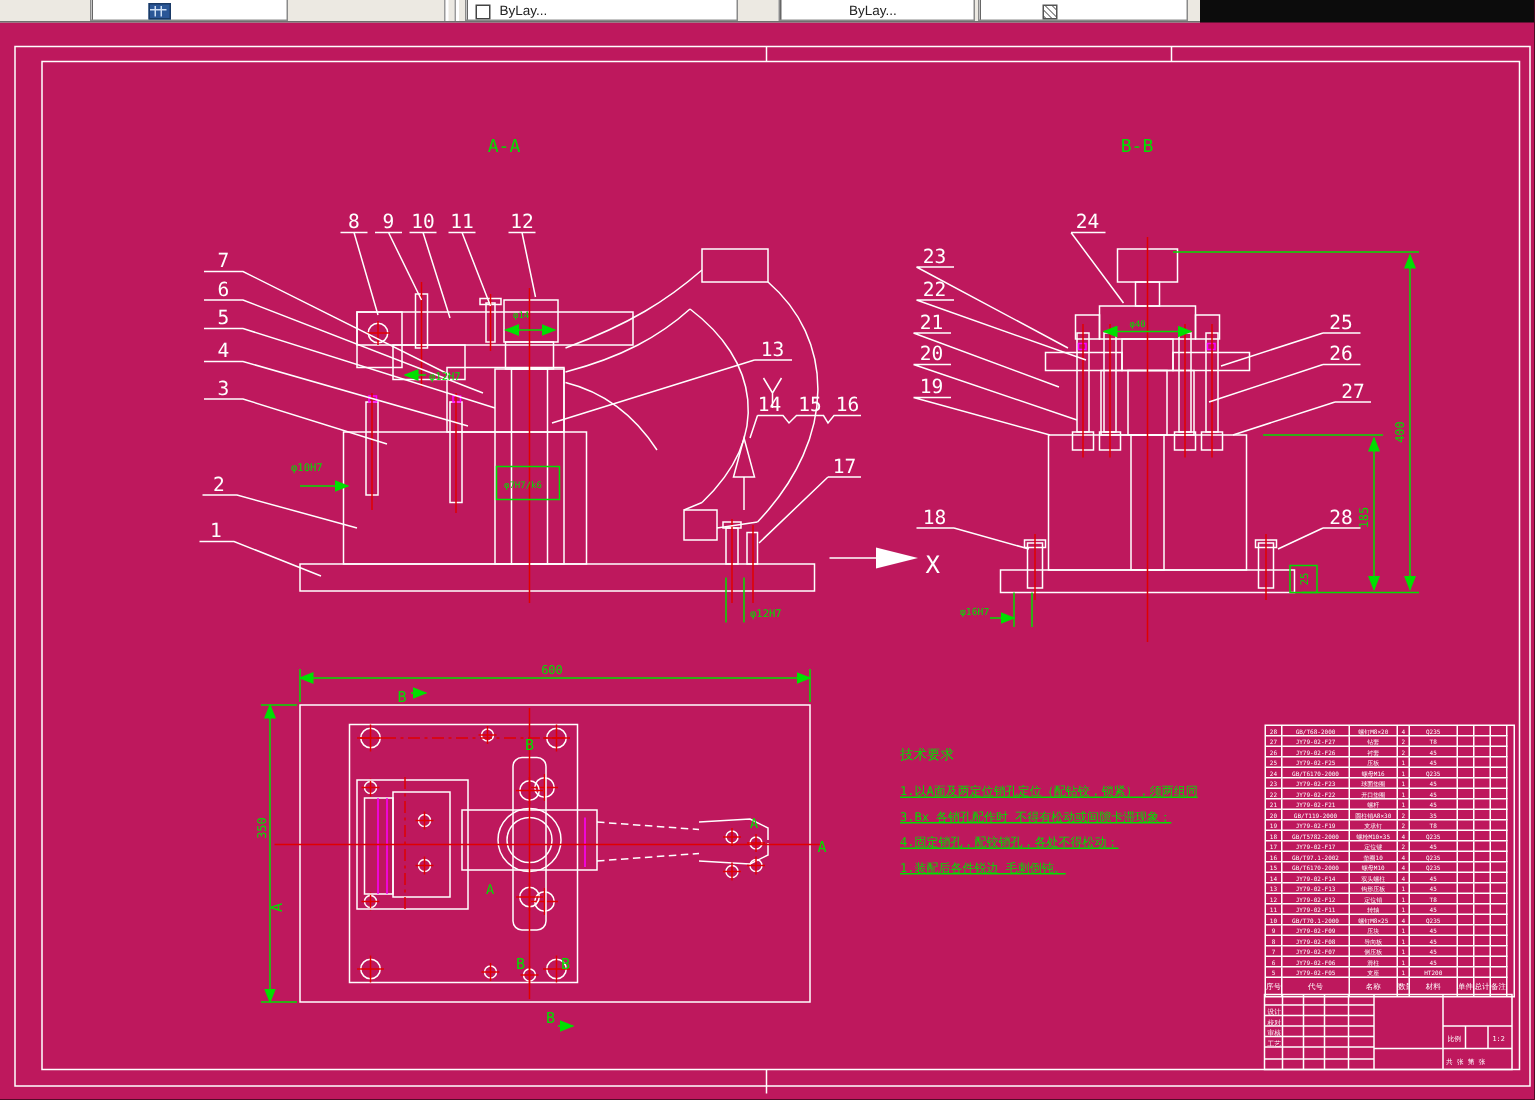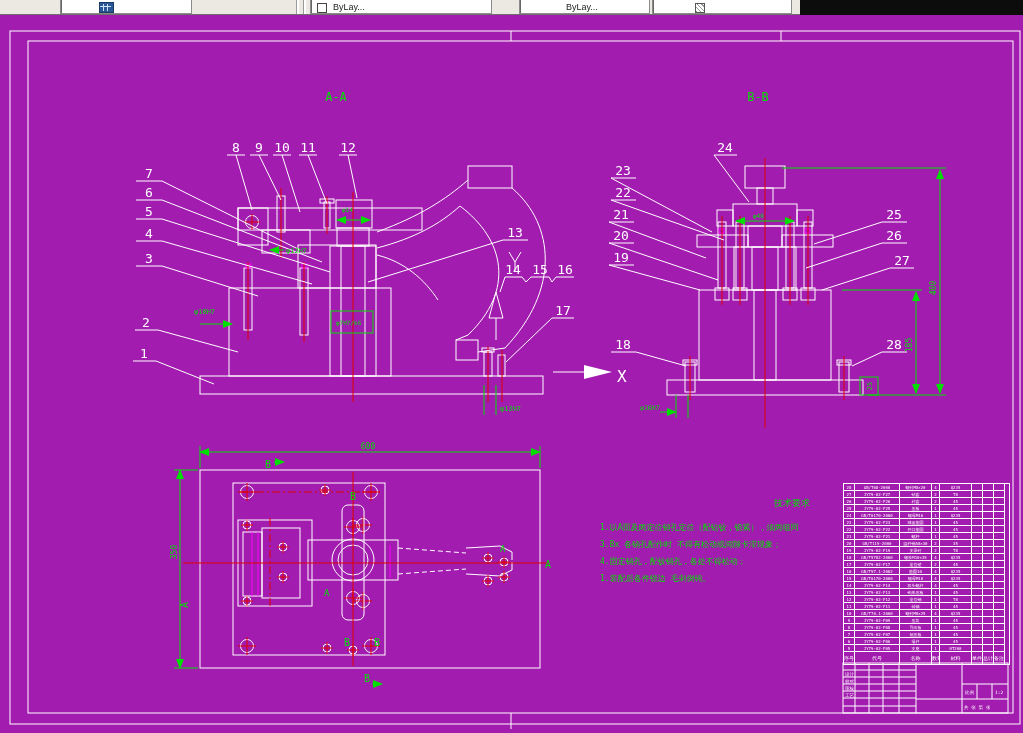--- a/index.html
+++ b/index.html
@@ -1,16 +1,16 @@
 <!DOCTYPE html>
 <html><head>
 <meta charset="utf-8">
 <style>
   html,body{margin:0;padding:0;background:#000;}
-  #stage{position:relative;width:1023px;height:733px;background:#a21caf;overflow:hidden;
+  #stage{position:relative;width:1023px;height:733px;background:#be185d;overflow:hidden;
          font-family:"DejaVu Sans Mono",monospace;}
   
   #toolbar{position:absolute;left:0;top:0;width:800px;height:14px;background:#ece9e2;
            border-bottom:1px solid #6f6f6f;overflow:hidden;font-family:"Liberation Sans",sans-serif;}
   #toolbar-dark{position:absolute;left:800px;top:0;width:223px;height:15px;background:#0c0c0c;}
   .combo{position:absolute;top:-10px;height:22px;background:#fff;border:1px solid #8a8a8a;
          box-shadow:inset 1px 1px 0 #666;}
   .combo .txt{position:absolute;left:22px;top:11px;font-size:9px;color:#222;white-space:nowrap;}
   .sep{position:absolute;top:0;width:2px;height:14px;background:#fff;border-left:1px solid #9a9a9a;}
   .mini-ico{position:absolute;top:1px;width:13px;height:9px;}
@@ -18,22 +18,22 @@
   svg{position:absolute;left:0;top:0;}
   .w{stroke:#ffffff;stroke-width:1;fill:none;}
   .wt{fill:#ffffff;font-family:"DejaVu Sans Mono",monospace;}
   .g{stroke:#00e000;stroke-width:1;fill:none;}
   .gt{fill:#00e000;font-family:"DejaVu Sans Mono",monospace;}
   .r{stroke:#e00000;stroke-width:1;fill:none;}
   .m{stroke:#ff00ff;stroke-width:1;fill:none;}
   
   #notes{position:absolute;left:600px;top:497px;width:215px;color:#00e000;
          font-family:"DejaVu Sans Mono",monospace;}
-  #notes .nt{width:210px;text-align:right;font-size:9px;margin-bottom:9px;}
-  #notes .nl{font-size:8px;line-height:17px;white-space:nowrap;}
+  #notes .nt{width:210px;text-align:left;font-size:9px;margin-bottom:9px;}
+  #notes .nl{font-size:8px;line-height:17px;white-space:nowrap;text-decoration:underline;}
   
   #bom{position:absolute;left:843px;top:483px;width:165px;border:1px solid #fff;color:#fff;}
   .bom-row{display:grid;grid-template-columns:11px 45px 32px 8px 32px 11px 11px 11px;height:7px;}
   .bom-cell{border-right:1px solid #fff;border-bottom:1px solid #fff;font-size:4px;line-height:7px;
             overflow:hidden;white-space:nowrap;text-align:center;font-family:"DejaVu Sans Mono",monospace;}
   #bom-head{display:grid;grid-template-columns:11px 45px 32px 8px 32px 11px 11px 11px;height:12px;}
   #bom-head .bom-cell{font-size:5px;line-height:12px;border-bottom:none;}
 </style>
 </head>
 <body>

